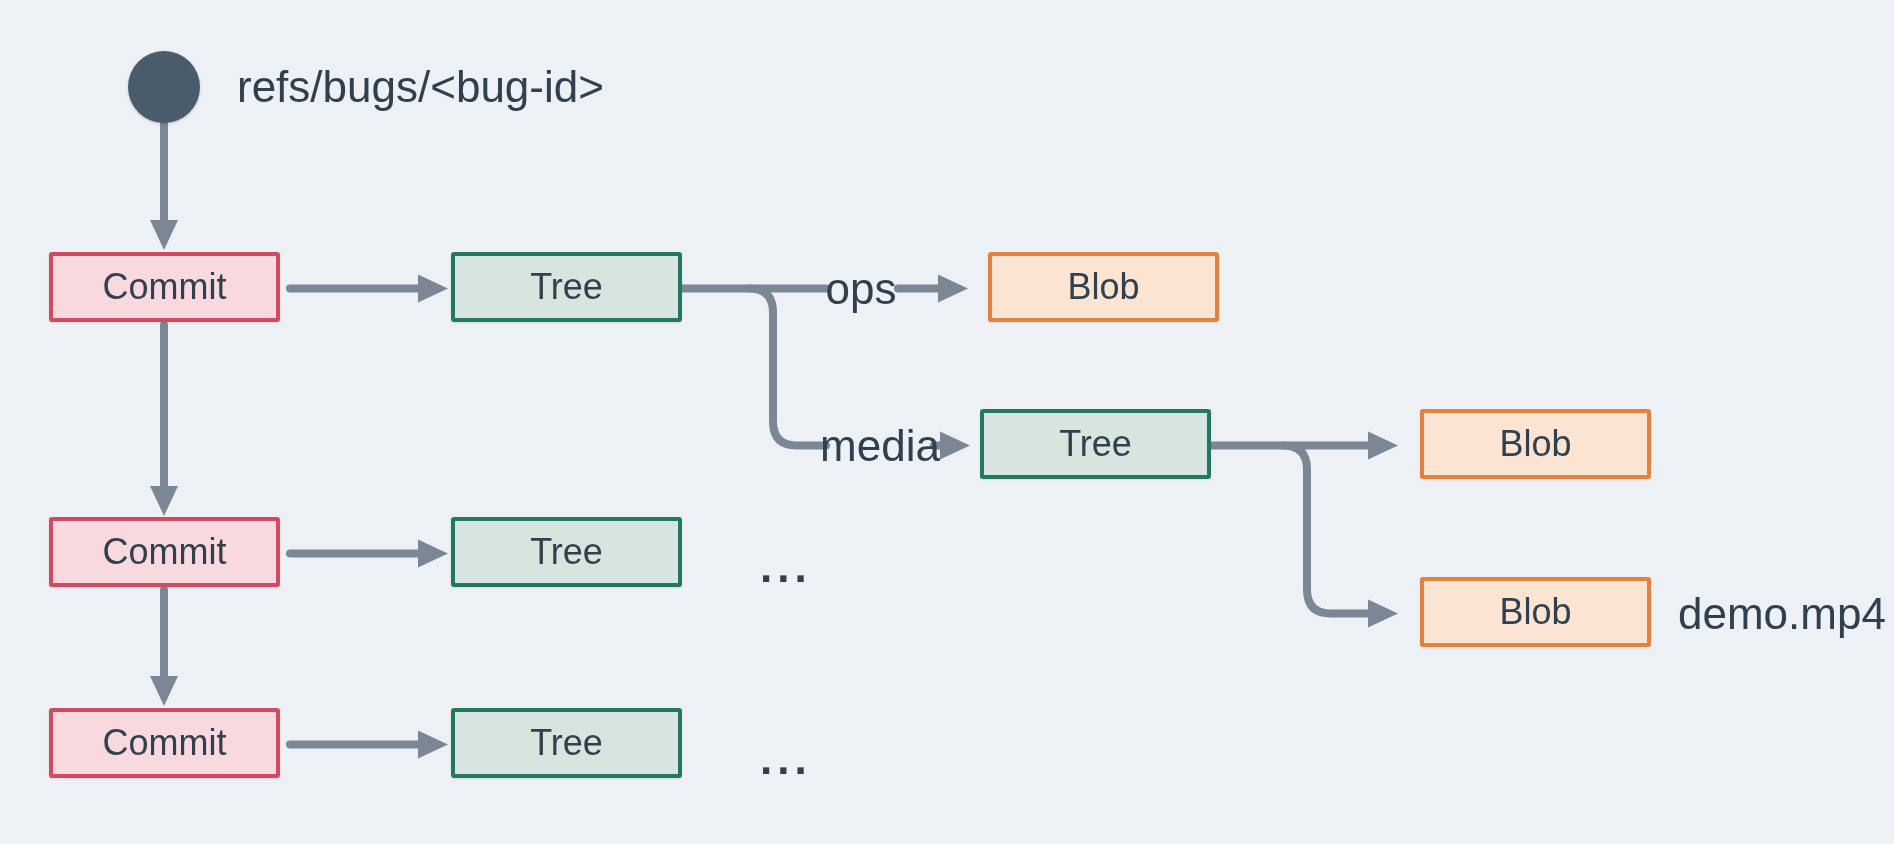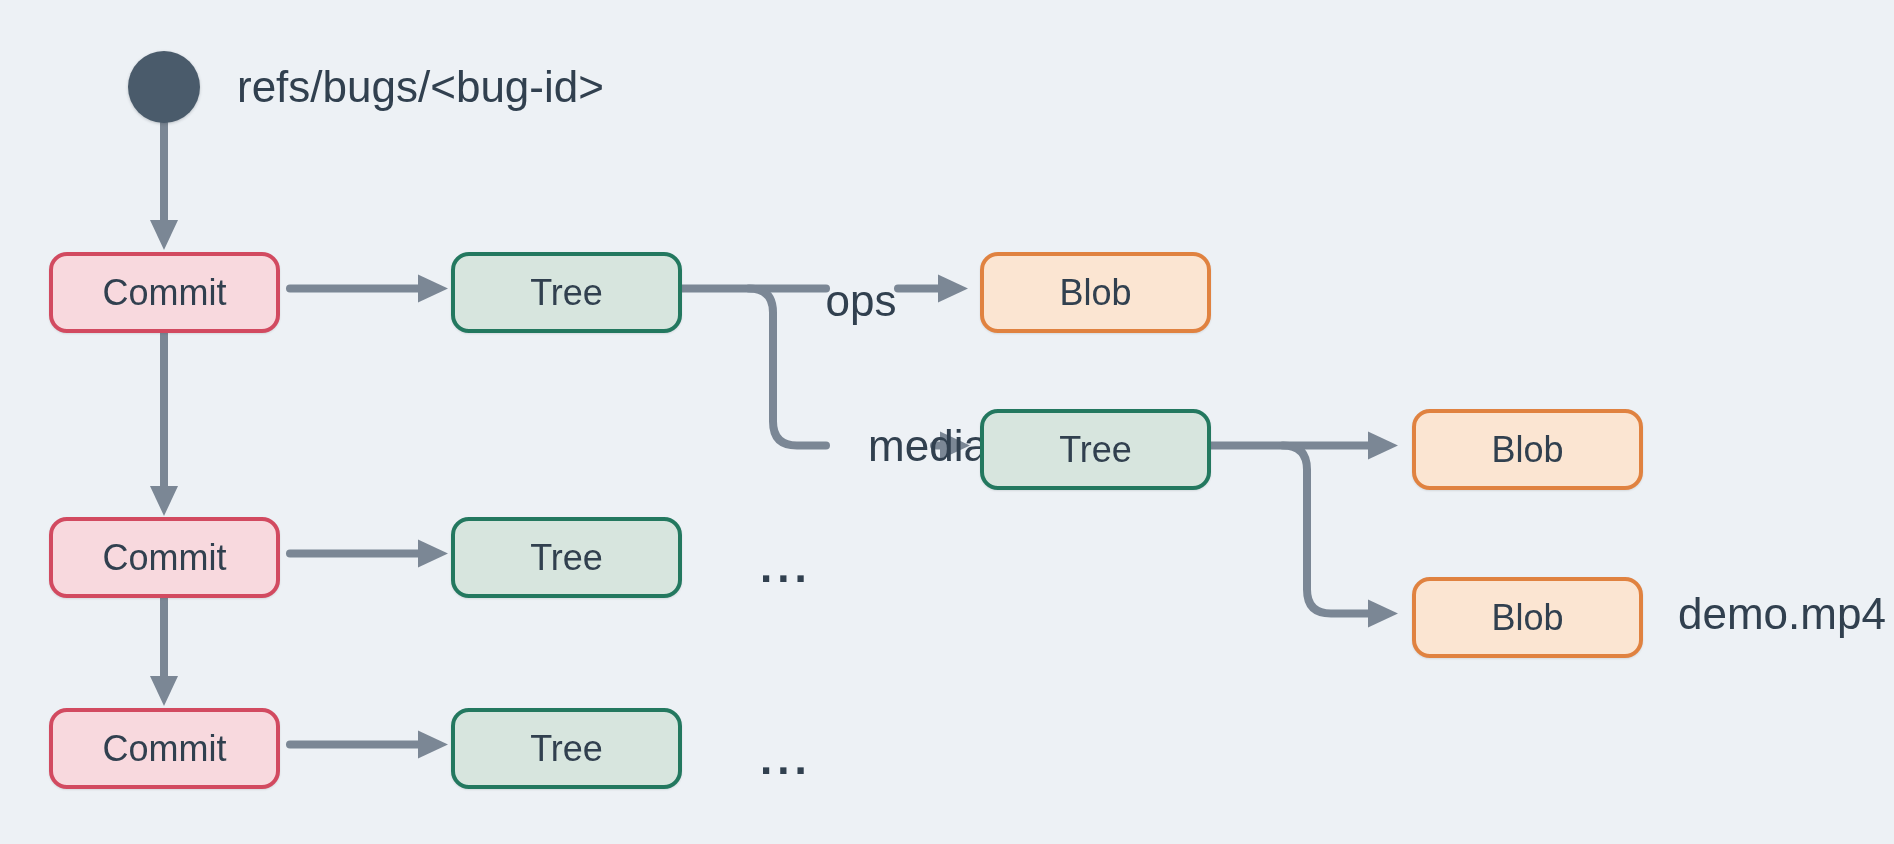--- a/index.html
+++ b/index.html
@@ -31,34 +31,34 @@
   }
   svg.connectors path.edge {
     fill: none;
     stroke: var(--line);
     stroke-width: 8;
     stroke-linecap: round;
   }
   .node {
     position: absolute;
     width: 231px;
-    height: 81px;
+    height: 70px;
     box-sizing: border-box;
-    border-radius: 18px;
+    border-radius: 3px;
     border: 4px solid;
     display: flex;
     align-items: center;
     justify-content: center;
     font-size: 36px;
     color: var(--text);
     box-shadow: 0 1px 2px rgba(40,50,60,0.12);
   }
   .node.commit { background: var(--commit-fill); border-color: var(--commit-border); }
   .node.tree   { background: var(--tree-fill);   border-color: var(--tree-border); }
-  .node.blob   { background: var(--blob-fill);   border-color: var(--blob-border); }
+  .node.blob   { background: var(--blob-fill);   border-color: var(--blob-border); margin-left: 8px; }
   .ref-circle {
     position: absolute;
     left: 128px; top: 51px;
     width: 72px; height: 72px;
     border-radius: 50%;
     background: var(--ref-circle);
     box-shadow: 0 1px 3px rgba(40,50,60,0.25);
   }
   .label {
     position: absolute;
@@ -113,24 +113,24 @@
     <path class="edge" d="M1211,445.5 H1368" marker-end="url(#arrow)"></path>
 
     <path class="edge" d="M1283,445.5 Q1307,445.5 1307,469.5 V589.5 Q1307,613.5 1331,613.5 H1368" marker-end="url(#arrow)"></path>
   </svg>
 
   <div class="ref-circle"></div>
   <div class="label" style="left:237px; top:51px; height:72px;">refs/bugs/&lt;bug-id&gt;</div>
 
   <div class="node commit" style="left:49px; top:252px;">Commit</div>
   <div class="node tree" style="left:451px; top:252px;">Tree</div>
-  <div class="label centered" style="left:823px; top:264px; width:76px; height:73px;">ops</div>
+  <div class="label centered" style="left:823px; top:252px; width:76px; height:73px;">ops</div>
   <div class="node blob" style="left:980px; top:252px;">Blob</div>
 
-  <div class="label centered" style="left:823px; top:409px; width:114px; height:73px;margin-left:48px;">media</div>
+  <div class="label centered" style="left:823px; top:409px; width:114px; height:73px;">media</div>
   <div class="node tree" style="left:980px; top:409px;">Tree</div>
   <div class="node blob" style="left:1412px; top:409px;">Blob</div>
 
   <div class="node blob" style="left:1412px; top:577px;">Blob</div>
   <div class="label" style="left:1678px; top:577px; height:73px;">demo.mp4</div>
 
   <div class="node commit" style="left:49px; top:517px;">Commit</div>
   <div class="node tree" style="left:451px; top:517px;">Tree</div>
   <div class="ellipsis" style="left:760px; top:545px;">...</div>
 

